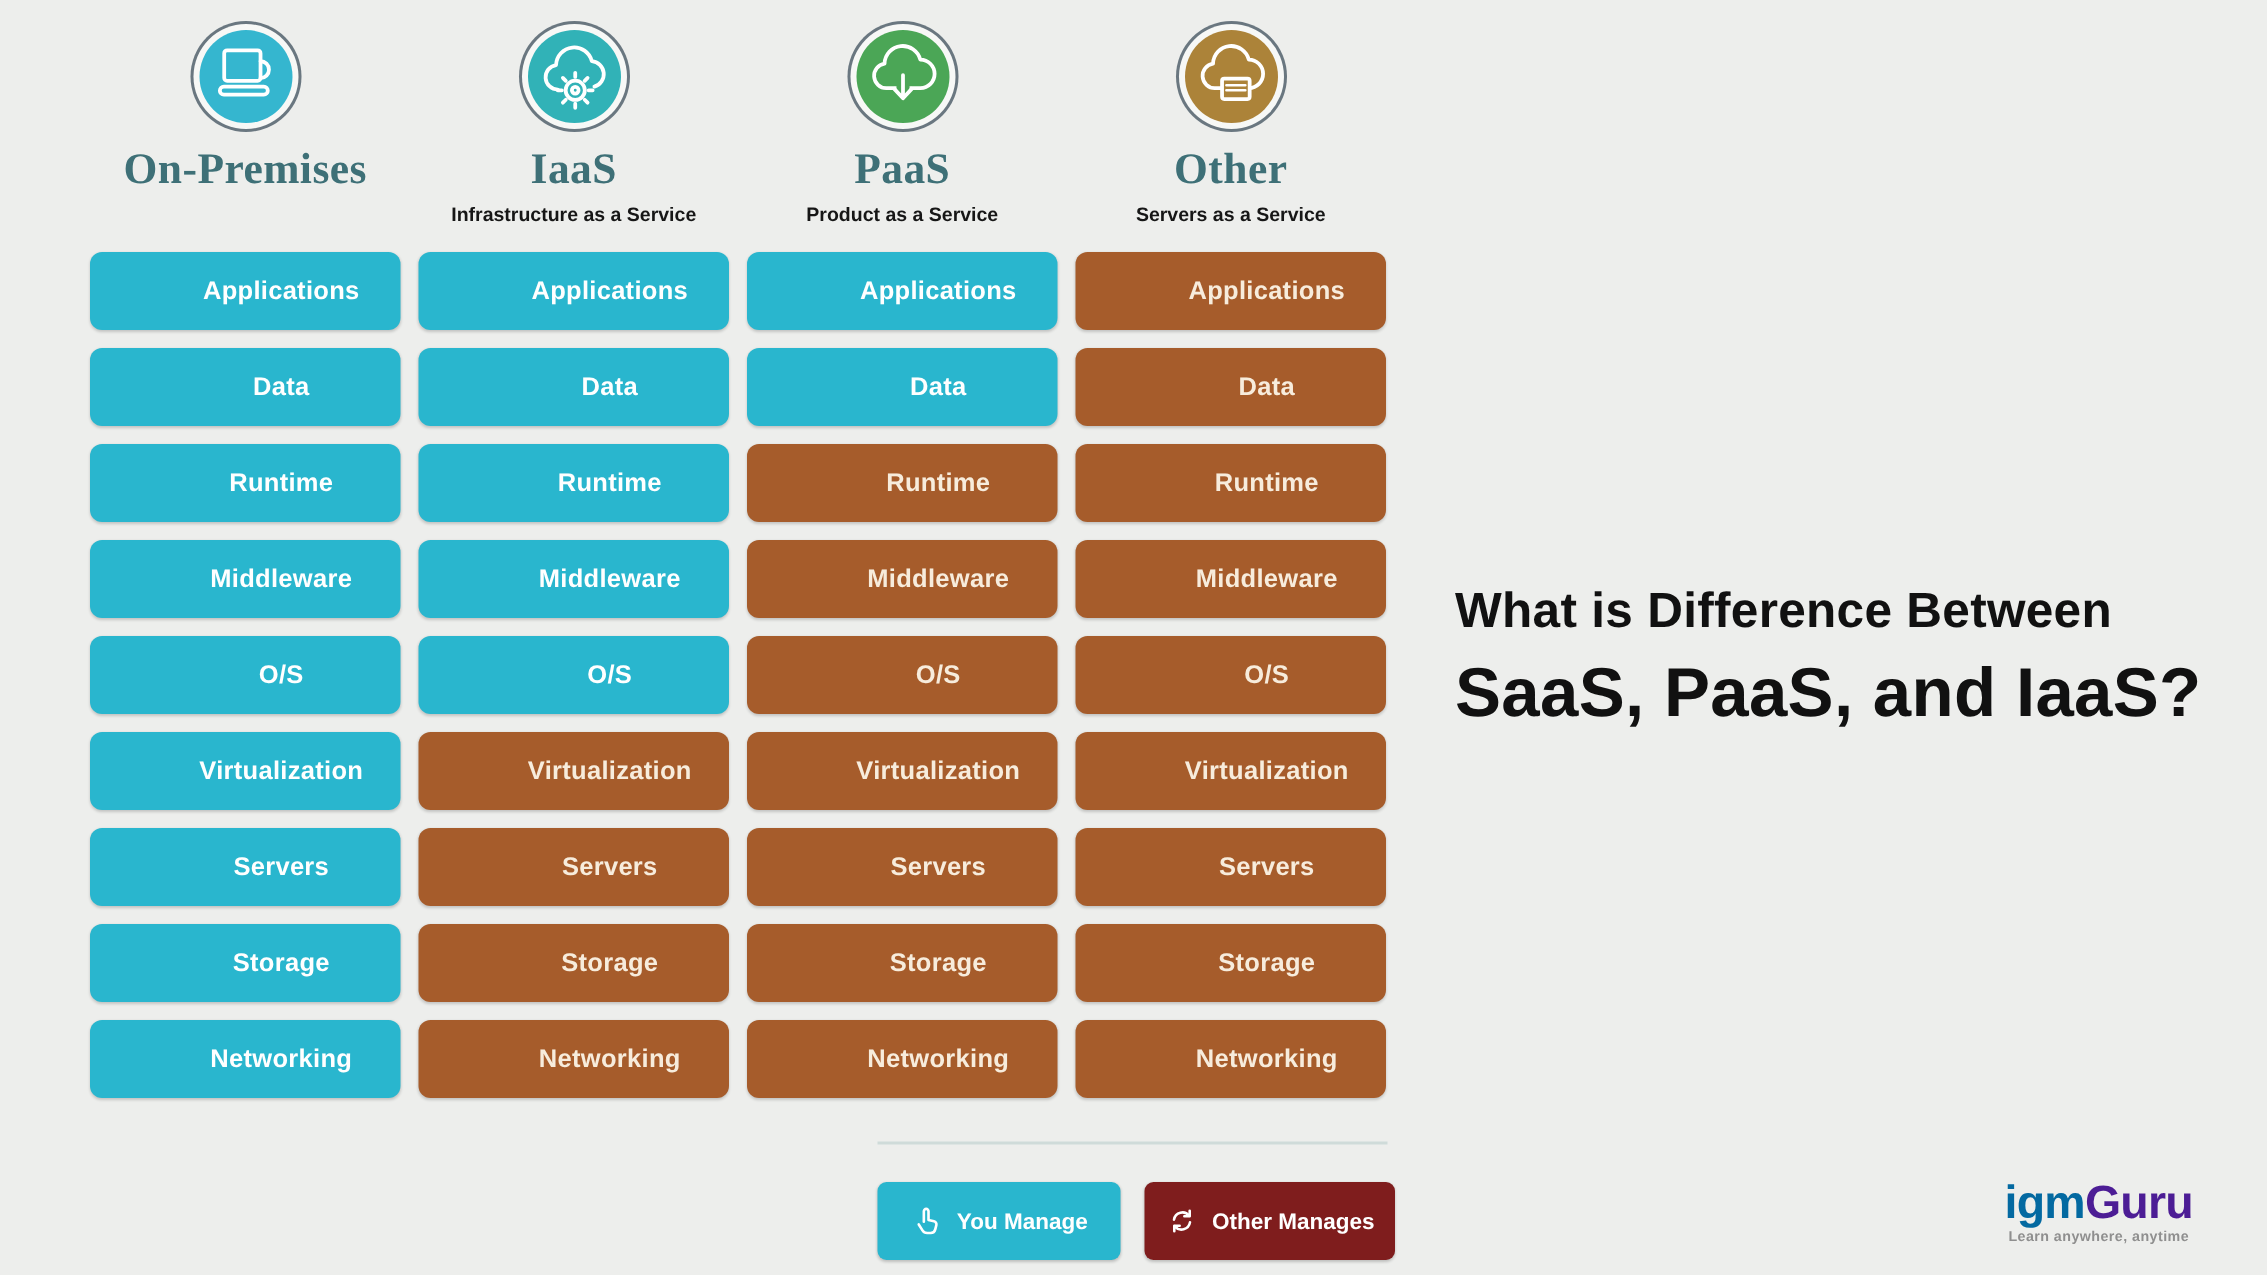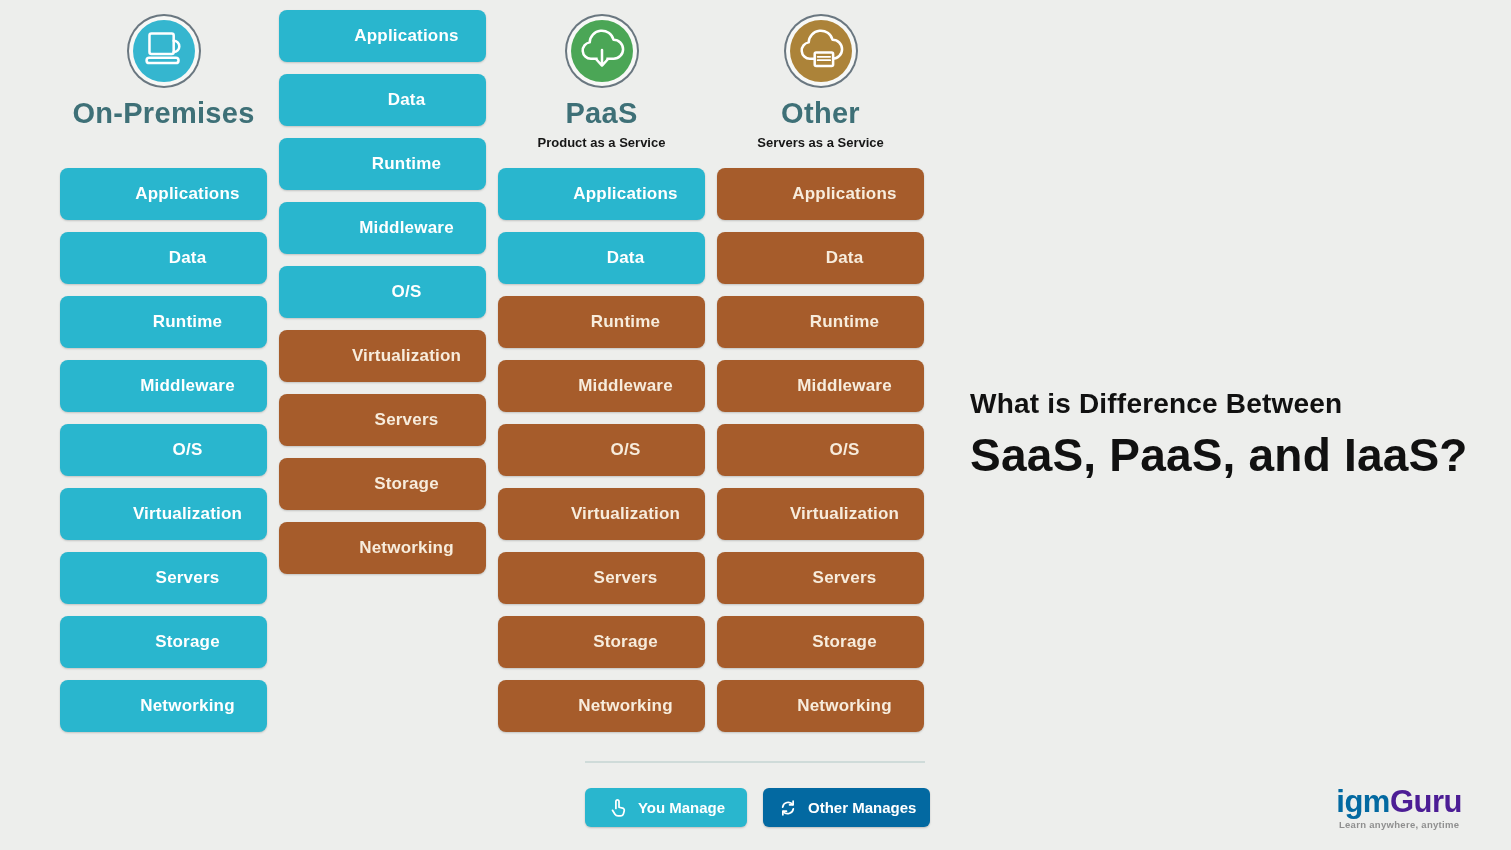--- a/index.html
+++ b/index.html
@@ -30,50 +30,50 @@
   }
   .icon-circle svg { width:62px; height:62px; display:block; }
   .icon-circle svg * { stroke:#ffffff; stroke-width:2.6; fill:none;
     stroke-linecap:round; stroke-linejoin:round; }
   .icon-circle svg .bgfill { fill:var(--icon-bg,#35b6cf); }
   .icon-circle svg .nostroke { stroke:none; }
   .icon-circle svg .thin { stroke-width:1.8; }
 
   .col-title {
     margin-top:17px; font-size:29px; font-weight:700; color:#3e7077;
-    letter-spacing:.3px; line-height:1;
+    letter-spacing:.3px; line-height:1;font-family:Liberation Serif, serif;
   }
   .col-subtitle {
     margin-top:8px; font-size:13px; font-weight:700; color:#161616;
     line-height:1; min-height:13px;
   }
 
   .cell {
     height:52px; margin-bottom:12px; border-radius:8px;
     display:flex; align-items:center; justify-content:center;
     font-size:17px; font-weight:700; letter-spacing:.2px;
     box-shadow:0 1px 2px rgba(0,0,0,.18);
     padding-left:48px;
   }
   .cell[data-managed="you"]   { background:#29b6ce; color:#ffffff; }
   .cell[data-managed="other"] { background:#a65c2b; color:#f7ecdc; }
 
   
   .main-title { position:absolute; left:970px; top:388px; color:#111111; }
-  .main-title .line1 { font-size:28px; font-weight:700; letter-spacing:.2px; }
+  .main-title .line1 { font-size:33px; font-weight:700; letter-spacing:.2px; }
   .main-title .line2 { font-size:46px; font-weight:700; margin-top:8px; letter-spacing:.2px; }
 
   
   .legend-divider {
     position:absolute; left:585px; top:761px; width:340px; height:2px;
     background:#cfdbd9;
   }
   .legend { position:absolute; left:585px; top:788px; display:flex; gap:16px; }
   .legend-btn {
-    height:39px; border-radius:6px; border:none;
+    height:52px; border-radius:6px; border:none;
     display:flex; align-items:center; justify-content:center; gap:9px;
     color:#ffffff; font-size:15px; font-weight:700; font-family:inherit;
     padding:0 14px; cursor:pointer;
     box-shadow:0 1px 2px rgba(0,0,0,.2);
   }
   .legend-btn.you  { min-width:162px; background:#29b6ce; }
   .legend-btn.other{ min-width:163px; background:#a3572a; }
   .legend-btn svg { width:22px; height:22px; }
   .legend-btn svg * { stroke:#ffffff; stroke-width:1.9; fill:none;
     stroke-linecap:round; stroke-linejoin:round; }
@@ -108,20 +108,33 @@
     <div class="cell" data-managed="you">Runtime</div>
     <div class="cell" data-managed="you">Middleware</div>
     <div class="cell" data-managed="you">O/S</div>
     <div class="cell" data-managed="you">Virtualization</div>
     <div class="cell" data-managed="you">Servers</div>
     <div class="cell" data-managed="you">Storage</div>
     <div class="cell" data-managed="you">Networking</div>
   </div>
 
   <div class="column">
+    <div class="col-header">
+      <div class="icon-circle" style="background: rgb(49, 178, 183); --icon-bg: #31b2b7;">
+        <svg viewBox="0 0 64 64">
+          <path d="M20.5 41 a8.5 8.5 0 0 1 -1.2 -16.9 a12.5 12.5 0 0 1 24.6 -2.7 a9 9 0 0 1 1.8 17.6"></path>
+          <circle class="bgfill nostroke" cx="32.5" cy="41.5" r="9.5"></circle>
+          <path d="M41.7 41.5 h2.8 M39 48 l2 2 M32.5 50.7 v2.8 M26 48 l-2 2 M23.3 41.5 h-2.8 M26 35 l-2 -2 M32.5 32.3 v-2.8 M39 35 l2 -2"></path>
+          <circle cx="32.5" cy="41.5" r="6.6"></circle>
+          <circle cx="32.5" cy="41.5" r="2.3"></circle>
+        </svg>
+      </div>
+      <div class="col-title">IaaS</div>
+      <div class="col-subtitle">Infrastructure as a Service</div>
+    </div>
     <div class="cell" data-managed="you">Applications</div>
     <div class="cell" data-managed="you">Data</div>
     <div class="cell" data-managed="you">Runtime</div>
     <div class="cell" data-managed="you">Middleware</div>
     <div class="cell" data-managed="you">O/S</div>
     <div class="cell" data-managed="other">Virtualization</div>
     <div class="cell" data-managed="other">Servers</div>
     <div class="cell" data-managed="other">Storage</div>
     <div class="cell" data-managed="other">Networking</div>
   </div>
@@ -180,21 +193,21 @@
 </div>
 
 <div class="legend-divider"></div>
 <div class="legend">
   <button class="legend-btn you" style="background: rgb(41, 182, 206); --icon-bg: #29b6ce;">
     <svg viewBox="0 0 24 24">
       <path d="M6 14.5 l2.7 4.3 a4 4 0 0 0 3.4 1.9 h2.6 a3.4 3.4 0 0 0 3.3 -2.6 l.8 -3.1 a2.3 2.3 0 0 0 -1.7 -2.8 l-4 -1 V4.9 a1.7 1.7 0 0 0 -3.4 0 v7.6"></path>
     </svg>
     <span>You Manage</span>
   </button>
-  <button class="legend-btn other" style="background: #0369a1; --icon-bg: #a3572a;">
+  <button class="legend-btn other" style="background: #7f1d1d; --icon-bg: #a3572a;">
     <svg viewBox="0 0 24 24">
       <path d="M6.2 11 a6.2 6.2 0 0 1 11 -2.8"></path>
       <path d="M17.6 4.6 v3.9 h-3.9"></path>
       <path d="M17.8 13 a6.2 6.2 0 0 1 -11 2.8"></path>
       <path d="M6.4 19.4 v-3.9 h3.9"></path>
     </svg>
     <span>Other Manages</span>
   </button>
 </div>
 

